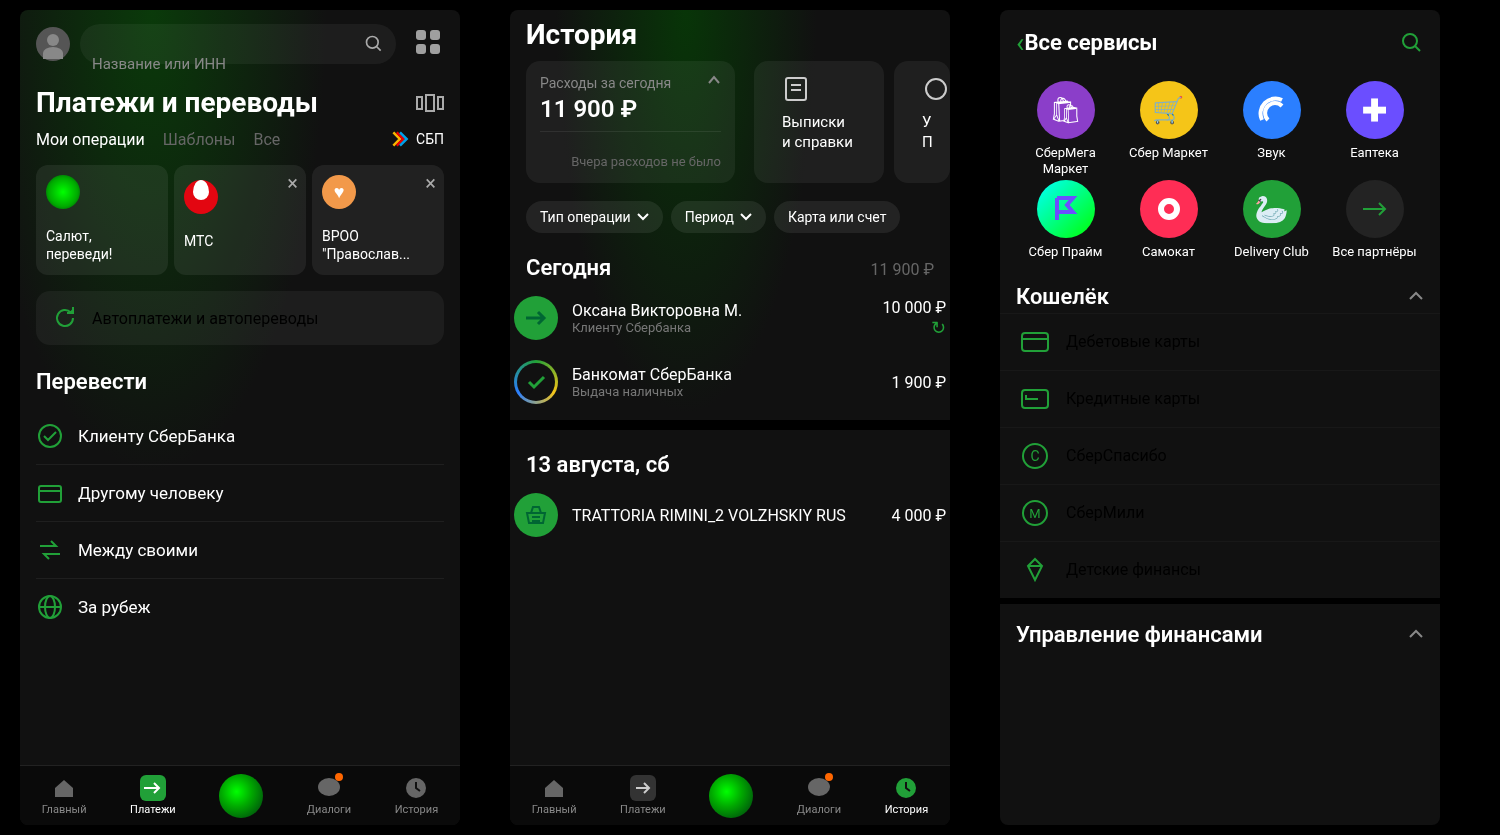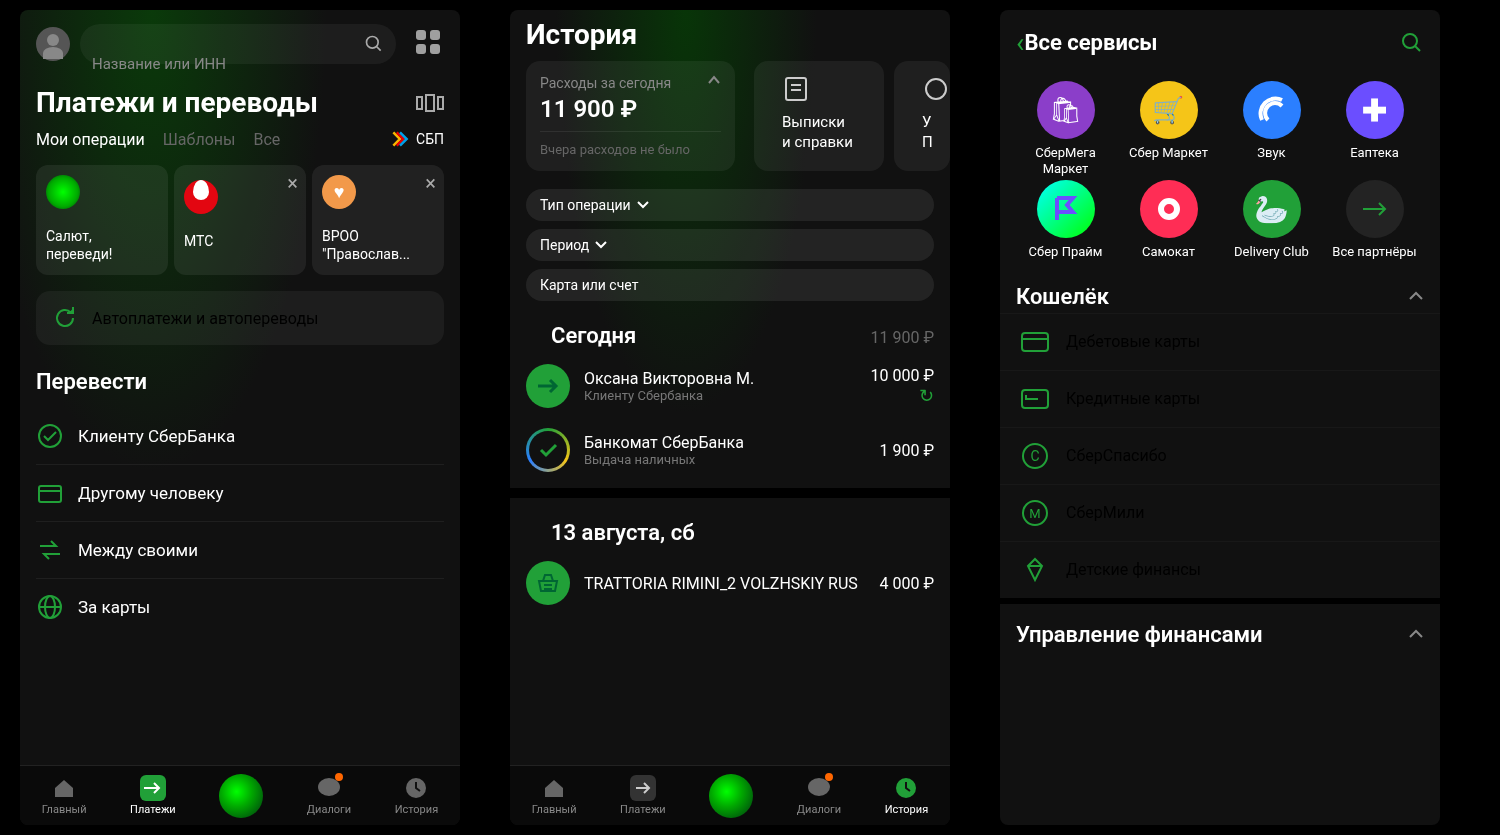--- a/index.html
+++ b/index.html
@@ -49,31 +49,31 @@
 .nav-icon { width:26px; height:26px; border-radius:6px; display:flex; align-items:center; justify-content:center; }
 .nav-item.active .nav-icon.arrow { background:#21A038; }
 .nav-center { width:44px; height:44px; border-radius:50%; background:radial-gradient(circle at 40% 40%, #0f0 0%, #0a0 40%, #031 100%); }
 .badge { position:absolute; top:-2px; right:8px; width:8px; height:8px; background:#f60; border-radius:50%; }
 
 
 .expense-card { background:rgba(255,255,255,0.06); border-radius:14px; padding:14px; margin:0 9px 0 16px; flex:1; }
 .exp-row { display:flex; gap:10px; padding:6px 0 12px 0; overflow:hidden; }
 .exp-label { color:#888; font-size:14px; display:flex; justify-content:space-between; }
 .exp-amount { color:#fff; font-size:24px; font-weight:600; padding:4px 0 8px; }
-.exp-note { color:#666; font-size:13px; border-top:1px solid rgba(255,255,255,0.08); padding-top:10px; }
+.exp-note { color:#666; font-size:13px; border-top:1px solid rgba(255,255,255,0.08); padding-top:22px;text-align:right; }
 .side-card { background:rgba(255,255,255,0.06); border-radius:14px; padding:14px 28px; width:130px; display:flex; flex-direction:column; gap:10px; }
 .side-card.partial { width:50px; overflow:hidden; }
 .side-label { color:#fff; font-size:15px; line-height:1.3; }
 
-.chips { display:flex; gap:8px; padding:6px 16px; overflow:hidden;flex-direction:column;}
+.chips { display:flex; gap:8px; padding:6px 16px; overflow:hidden;}
 .chip { background:rgba(255,255,255,0.08); border-radius:20px; padding:8px 14px; color:#fff; font-size:14px; white-space:nowrap; display:flex; align-items:center; gap:6px; cursor:pointer;}
 .date-header { display:flex; justify-content:space-between; padding:16px 16px 6px; align-items:baseline; }
-.date-header h3 { color:#fff; font-size:22px; font-weight:600;margin-left:25px; }
+.date-header h3 { color:#fff; font-size:22px; font-weight:600; }
 .date-header .sum { color:#666; font-size:16px; }
-.tx { display:flex; align-items:center; gap:14px; padding:10px 16px; }
+.tx { display:flex; align-items:center; gap:14px; padding:10px 4px; }
 .tx-icon { width:44px; height:44px; border-radius:50%; flex-shrink:0; display:flex; align-items:center; justify-content:center; }
 .tx-main { flex:1; }
 .tx-title { color:#fff; font-size:16px; }
 .tx-sub { color:#777; font-size:13px; }
 .tx-amount { color:#fff; font-size:16px; text-align:right; }
 .tx-refresh { color:#21A038; font-size:18px; text-align:right; }
 
 
 .header3 { display:flex; align-items:center; justify-content:space-between; padding:16px; }
 .header3 .back { color:#21A038; font-size:28px; cursor:pointer; }
@@ -187,21 +187,21 @@
         <span class="rlabel">Между своими</span>
       </div>
       <div class="row">
         <span class="ricon">
             <svg width="28" height="28" fill="none" stroke="#21A038" stroke-width="2">
               <circle cx="14" cy="14" r="11"></circle>
               <ellipse cx="14" cy="14" rx="5" ry="11"></ellipse>
               <line x1="3" y1="14" x2="25" y2="14"></line>
             </svg>
           </span>
-        <span class="rlabel">За карты</span>
+        <span class="rlabel">За рубеж</span>
       </div>
     </div>
   </div>
   <div class="bottomnav">
     <div class="nav-item">
         <div class="nav-icon">
           <svg width="22" height="22" fill="#666">
             <path d="M11 3 L20 11 V20 H2 V11 Z"></path>
           </svg>
         </div>

